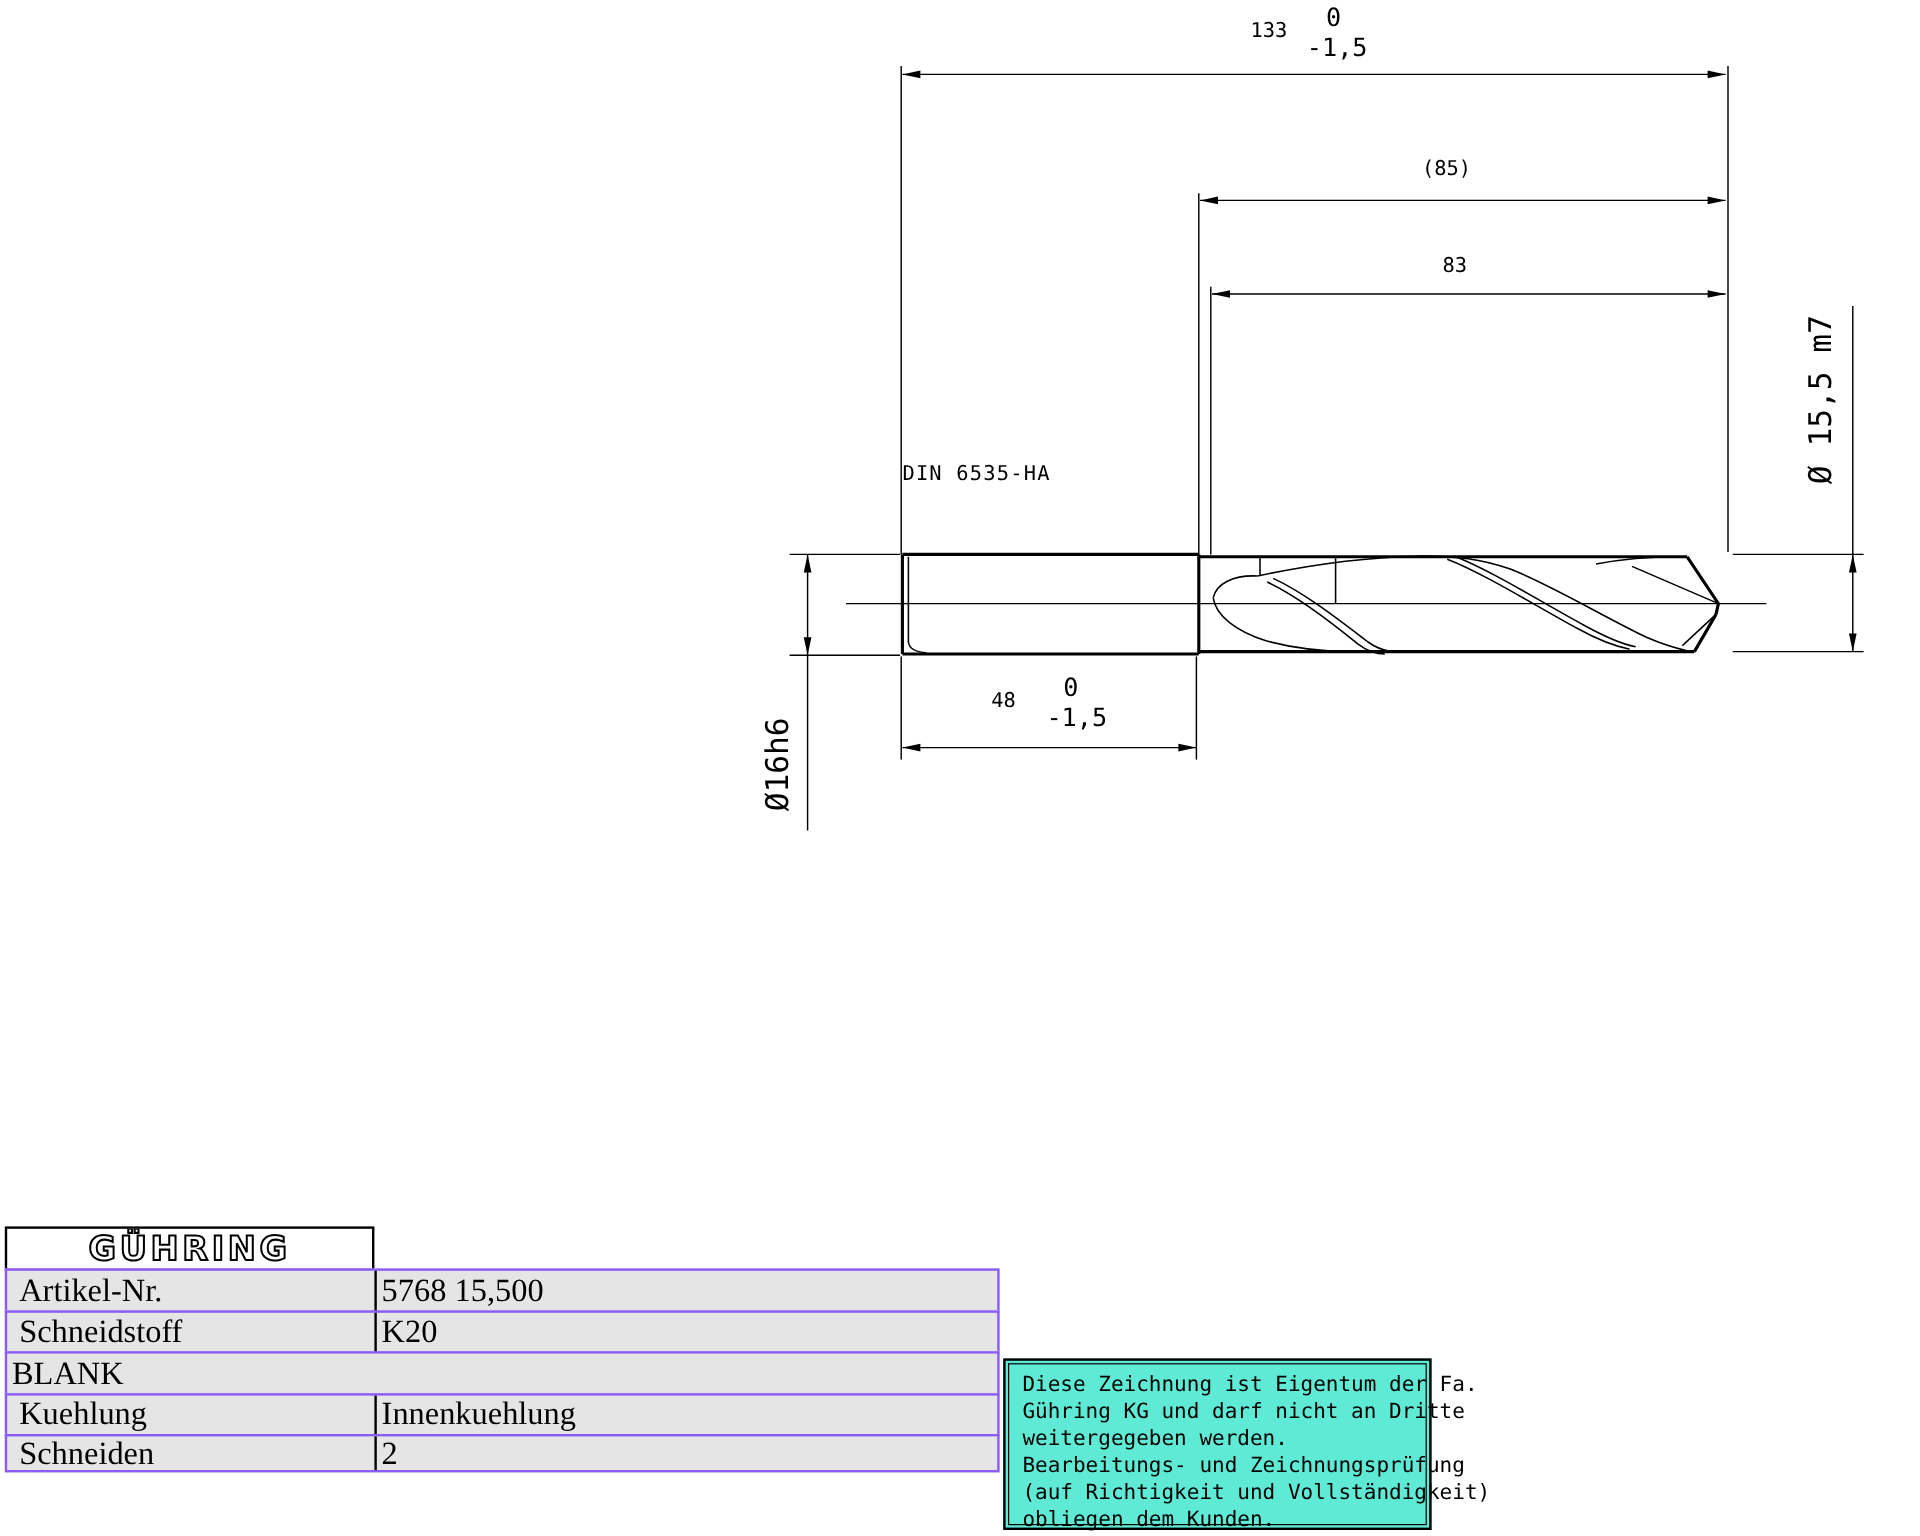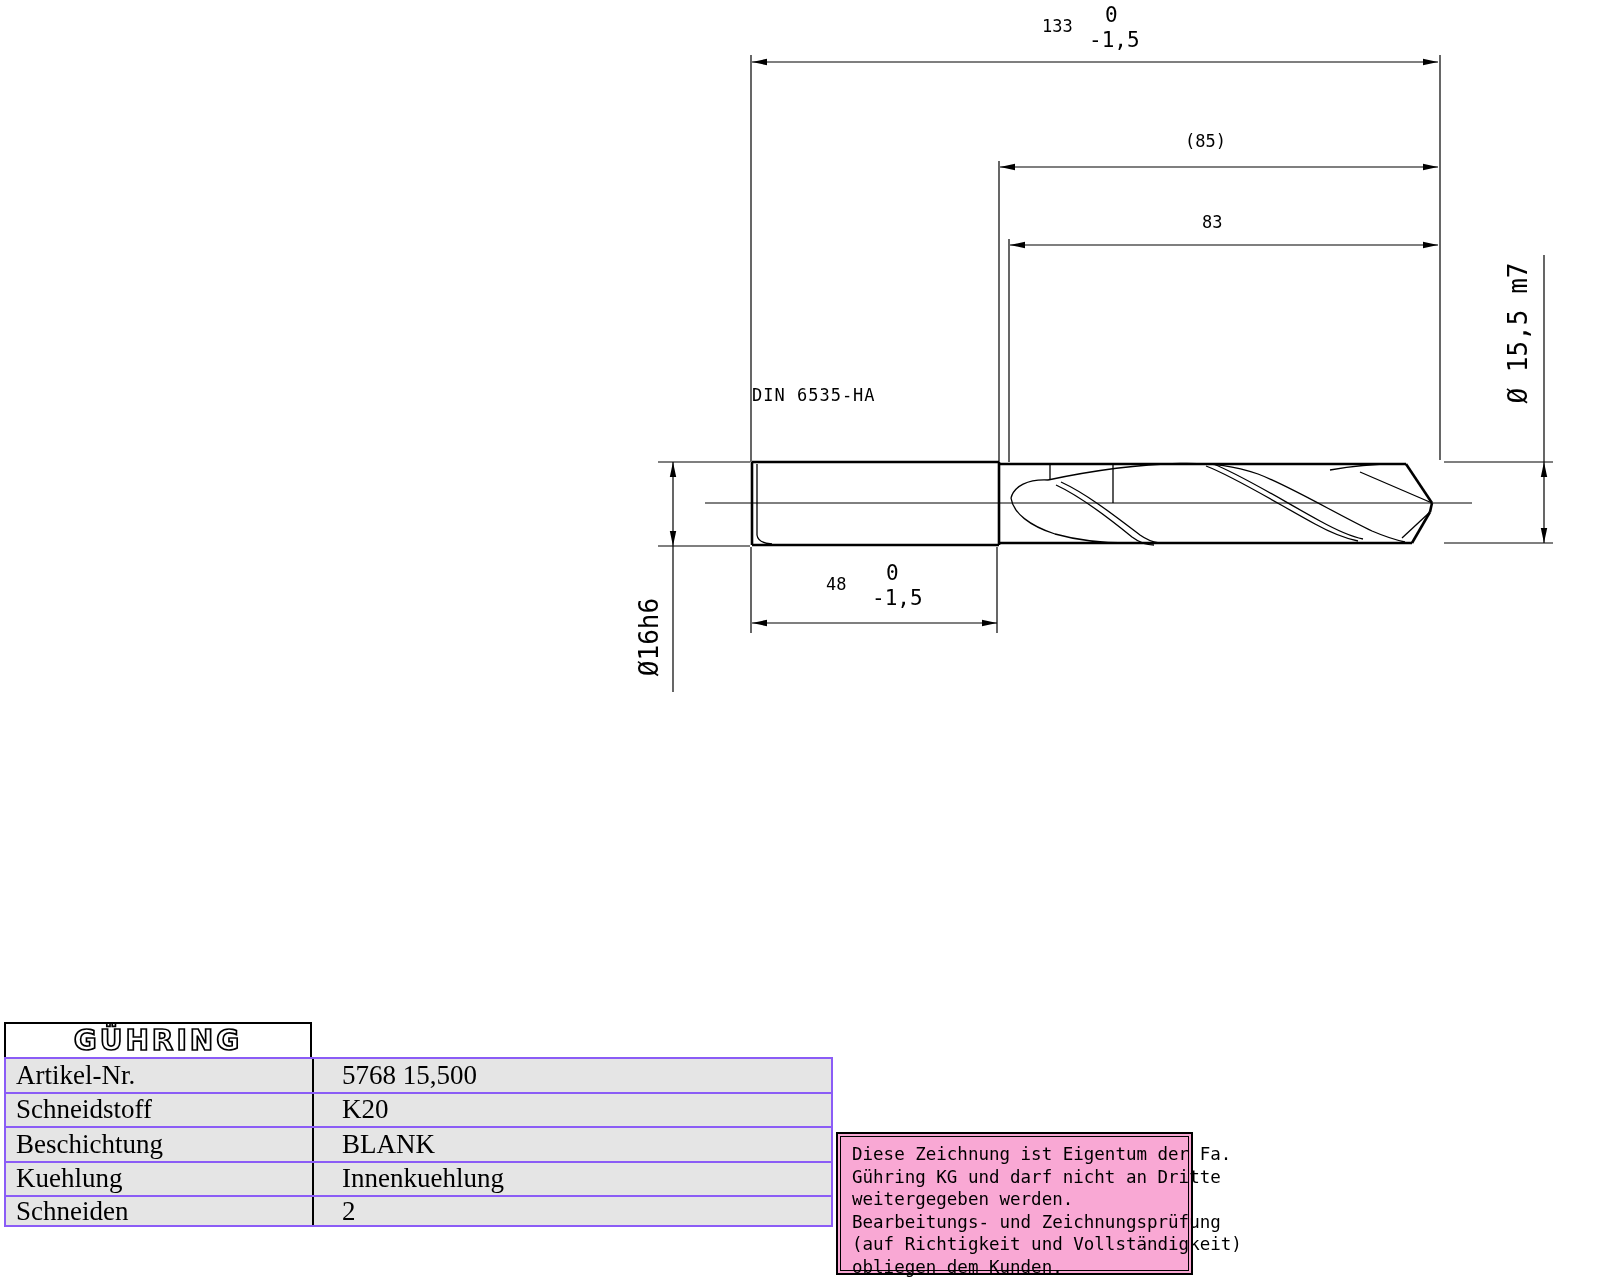--- a/index.html
+++ b/index.html
@@ -13,24 +13,24 @@
   .rot{position:absolute;transform:translate(-50%,-50%) rotate(-90deg);font-size:26px;white-space:nowrap;line-height:1;}
   
   .titleblock{position:absolute;left:4px;top:1022px;width:829px;}
   .logo-row{width:308px;height:37px;border:2px solid #000;box-sizing:border-box;
             display:flex;align-items:center;justify-content:center;background:#fff;}
   .tb-row{width:829px;height:36.5px;border:2px solid #8b5cf6;box-sizing:border-box;
           margin-top:-2px;display:flex;background:#e5e5e5;font-family:Liberation Serif, serif;}
   .tb-row:last-child{height:32px;}
   .tb-label{width:308px;border-right:2px solid #000;box-sizing:border-box;
             display:flex;align-items:center;padding-left:10px;font-size:27px;}
-  .tb-value{flex:1;display:flex;align-items:center;padding-left:28px;font-size:27px;}
+  .tb-value{flex:1;display:flex;align-items:center;padding-left:4px;font-size:27px;}
   
   .note{position:absolute;left:836px;top:1132px;width:357px;height:143px;
-        border:2px solid #000;box-sizing:border-box;padding:2px;background:#f9a8d4;}
+        border:2px solid #000;box-sizing:border-box;padding:2px;background:#5eead4;}
   .note-inner{width:100%;height:100%;border:1.5px solid #000;box-sizing:border-box;
               padding:6px 4px 0 11px;}
   .note-line{font-size:17.5px;line-height:22.5px;white-space:nowrap;}
 </style>
 </head>
 <body>
 
 <div class="stage">
 
   <svg class="draw" width="1600" height="1010" viewBox="0 0 1600 1010">
@@ -138,21 +138,20 @@
     </div>
     <div class="tb-row">
       <div class="tb-label">Artikel-Nr.</div>
       <div class="tb-value">5768 15,500</div>
     </div>
     <div class="tb-row">
       <div class="tb-label">Schneidstoff</div>
       <div class="tb-value">K20</div>
     </div>
     <div class="tb-row">
-      <div class="tb-label">Beschichtung</div>
       <div class="tb-value">BLANK</div>
     </div>
     <div class="tb-row">
       <div class="tb-label">Kuehlung</div>
       <div class="tb-value">Innenkuehlung</div>
     </div>
     <div class="tb-row">
       <div class="tb-label">Schneiden</div>
       <div class="tb-value">2</div>
     </div>

